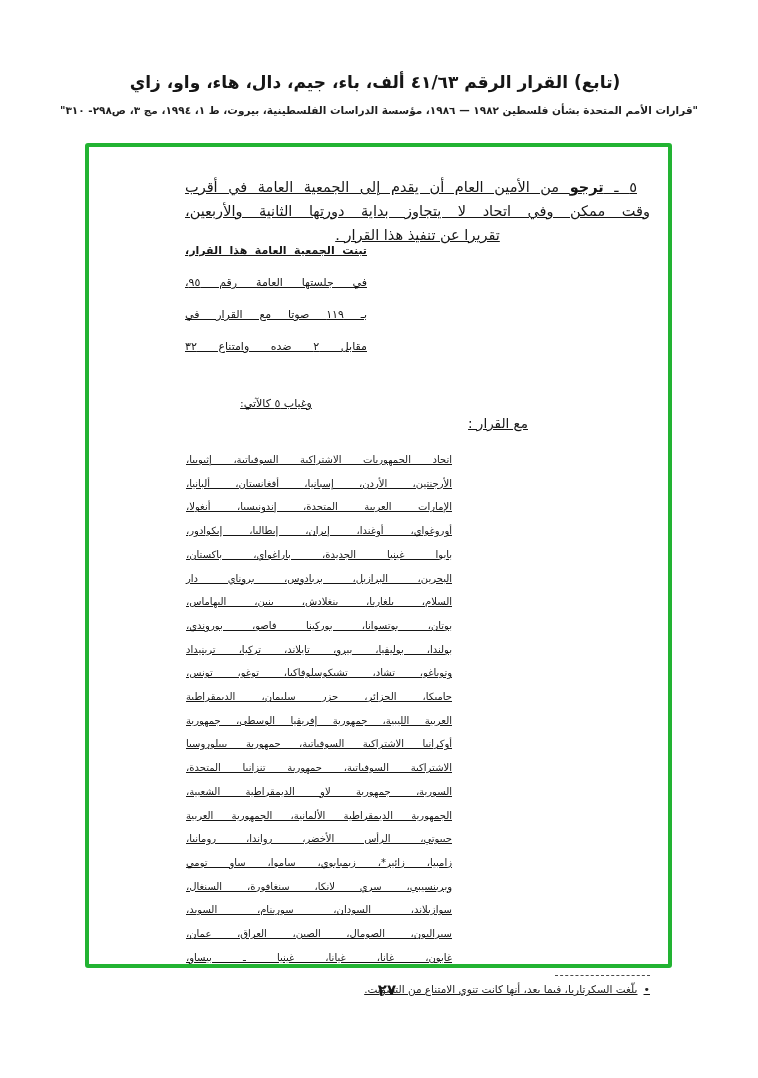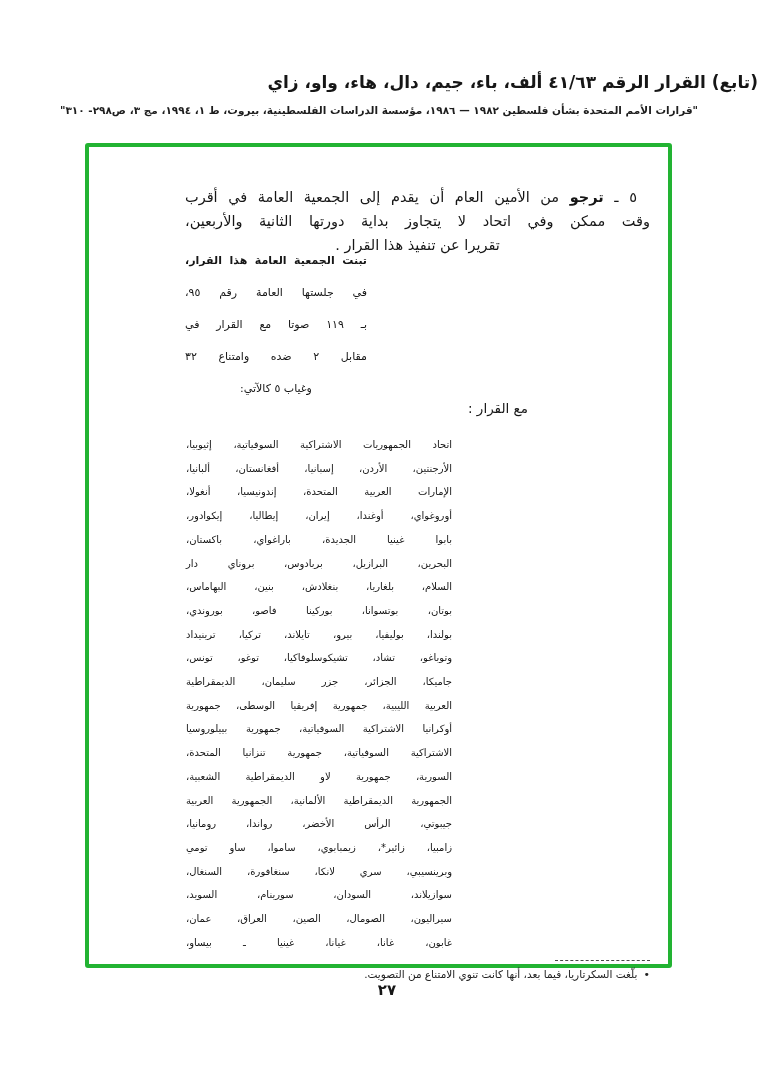--- a/index.html
+++ b/index.html
@@ -4,44 +4,44 @@
 <style>
   :root{ --green:#22b332; --ink:#161616; }
   html,body{ margin:0; padding:0; }
   body{
     width:758px; height:1078px; position:relative; overflow:hidden;
     background:#ffffff; color:var(--ink);
     font-family:"DejaVu Sans","Liberation Sans",sans-serif;
     direction:rtl;
   }
   .header-title{
-    position:absolute; top:72px; left:0; right:0;
-    font-size:17px; font-weight:bold; letter-spacing:0;
+    position:absolute; top:72px; left:0; right:8px;
+    text-align:center; font-size:17px; font-weight:bold; letter-spacing:0;
   }
   .header-source{
     position:absolute; top:104px; left:0; right:0;
     text-align:center; font-size:10.5px; font-weight:bold; color:#1d1d1d;
   }
   .doc-frame{
     position:absolute; left:85px; top:143px; width:579px; height:817px;
     border:4px solid var(--green); border-radius:3px; background:#fff;
   }
   .content{
-    position:absolute; top:38px; right:18px; width:465px; direction:rtl;
+    position:absolute; top:28px; right:18px; width:465px; direction:rtl;text-decoration:underline;
   }
   .clause-line{ font-size:14.5px; line-height:24px; text-align:justify; }
   .jall{ text-align-last:justify; }
   .clause-l1{ text-indent:13px; }
   .clause-l3{ text-align:center; }
   .bold{ font-weight:bold; }
 
   .adoption{ width:182px; margin:-12px 283px 0 0; }
   .adoption .ad-line{ font-size:11px; line-height:32px; text-align:justify; text-align-last:justify; }
   .adoption .ad-l1{ font-weight:bold; }
-  .adoption .ad-l5{ text-align:right; text-align-last:center; }
+  .adoption .ad-l5{ text-align:right; text-align-last:center;margin-top:25px; }
 
   .vote-label{ margin:-6px 122px 16px 0; font-size:13.5px; line-height:18px; }
 
   .vote-list{ width:266px; margin:4px 198px 0 12px; font-size:10px; line-height:23.7px; }
   .vote-list .vote-line{ text-align:justify; text-align-last:justify; }
 
   .footnote-rule{ margin:6px 0 0 0; width:95px; height:0; border-top:1px dashed #4a4a4a; }
   .footnote-line{ margin-top:7px; font-size:10.5px; text-align:right; color:#222; }
   .footnote-line .fn-marker{ font-size:11px; padding-left:6px; }
 

